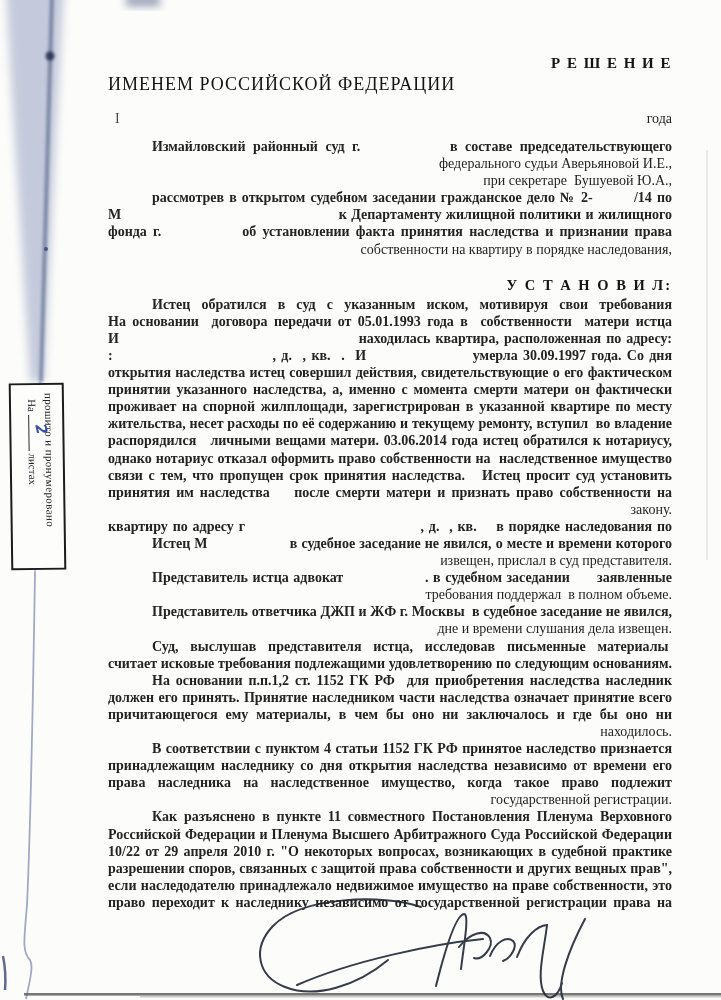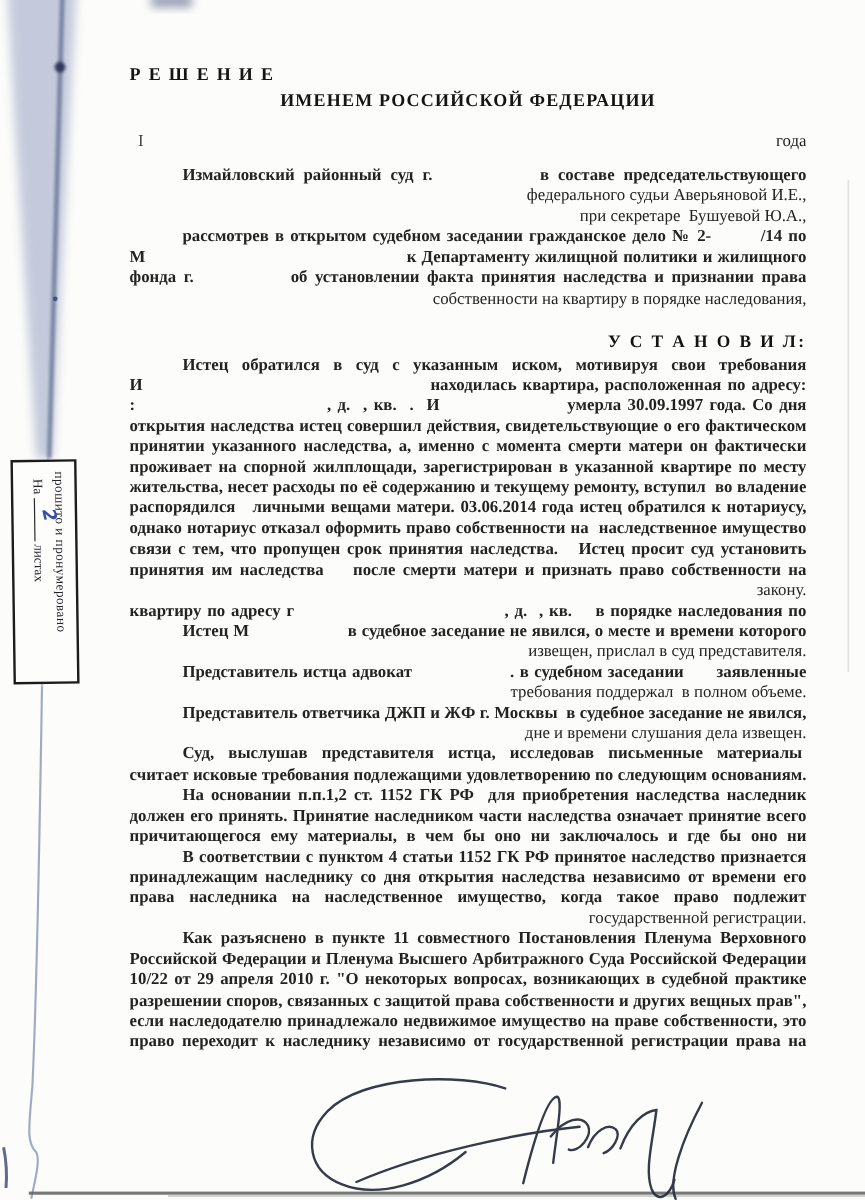--- a/index.html
+++ b/index.html
@@ -30,25 +30,25 @@
   }
   .stamp-num {
     position:absolute; left:9px; top:-9px; color:#3650a8;
     font-family:"DejaVu Sans",sans-serif; font-style:italic; font-size:15px;
     transform:rotate(-12deg); font-weight:bold;
   }
 
   
   .doc { position:absolute; left:108px; top:0; width:564px; z-index:2; }
   .title1 {
-    margin-top:54px; text-align:left; font-weight:bold; font-size:15px;
+    margin-top:54px; text-align:right; font-weight:bold; font-size:15px;
     letter-spacing:1.5px; color:#141414; line-height:18px;
   }
   .title2 {
-    margin-top:3px; text-align:center; font-weight:bold; font-size:15px;
+    margin-top:3px; text-align:left; font-weight:normal; font-size:18px;
     letter-spacing:1px; color:#141414; line-height:18px;
   }
   .dateline {
     margin-top:17px; display:flex; justify-content:space-between;
     font-size:14px; line-height:17px;
   }
   .dateline .dl-left { color:#4a4a4a; padding-left:7px; }
   .bodylines { margin-top:11px; }
   .ln {
     font-size:14px; line-height:17.1px; height:17.1px; overflow:hidden;
@@ -128,20 +128,21 @@
       <div class="ln">федерального судьи Аверьяновой И.Е.,</div>
       <div class="ln ind">при секретаре&nbsp; Бушуевой Ю.А.,</div>
       <div class="ln j ind">рассмотрев в открытом судебном заседании гражданское дело № 2-&nbsp;&nbsp;&nbsp;&nbsp;&nbsp;&nbsp;&nbsp;&nbsp;/14 по иску</div>
       <div class="ln j">М&nbsp;&nbsp;&nbsp;&nbsp;&nbsp;&nbsp;&nbsp;&nbsp;&nbsp;&nbsp;&nbsp;&nbsp;&nbsp;&nbsp;&nbsp;&nbsp;&nbsp;&nbsp;&nbsp;&nbsp;&nbsp;&nbsp;&nbsp;&nbsp;&nbsp;&nbsp;&nbsp;&nbsp;&nbsp;&nbsp;&nbsp;&nbsp;&nbsp;&nbsp;&nbsp;&nbsp;&nbsp;&nbsp;&nbsp;&nbsp;&nbsp;&nbsp;&nbsp;&nbsp;&nbsp;&nbsp;&nbsp;&nbsp;&nbsp;&nbsp;к Департаменту жилищной политики и жилищного</div>
       <div class="ln j">фонда г.&nbsp;&nbsp;&nbsp;&nbsp;&nbsp;&nbsp;&nbsp;&nbsp;&nbsp;&nbsp;&nbsp;&nbsp;&nbsp;об установлении факта принятия наследства и признании права</div>
       <div class="ln">собственности на квартиру в порядке наследования,</div>
 
       <div class="ustanovil">У С Т А Н О В И Л:</div>
 
       <div class="ln j ind">Истец обратился в суд с указанным иском, мотивируя свои требования следующим.</div>
+      <div class="ln j">На основании&nbsp; договора передачи от 05.01.1993 года в&nbsp; собственности&nbsp; матери истца</div>
       <div class="ln j">И&nbsp;&nbsp;&nbsp;&nbsp;&nbsp;&nbsp;&nbsp;&nbsp;&nbsp;&nbsp;&nbsp;&nbsp;&nbsp;&nbsp;&nbsp;&nbsp;&nbsp;&nbsp;&nbsp;&nbsp;&nbsp;&nbsp;&nbsp;&nbsp;&nbsp;&nbsp;&nbsp;&nbsp;&nbsp;&nbsp;&nbsp;&nbsp;&nbsp;&nbsp;&nbsp;&nbsp;&nbsp;&nbsp;&nbsp;&nbsp;&nbsp;&nbsp;&nbsp;&nbsp;&nbsp;&nbsp;&nbsp;&nbsp;находилась квартира, расположенная по адресу:</div>
       <div class="ln j">:&nbsp;&nbsp;&nbsp;&nbsp;&nbsp;&nbsp;&nbsp;&nbsp;&nbsp;&nbsp;&nbsp;&nbsp;&nbsp;&nbsp;&nbsp;&nbsp;&nbsp;&nbsp;&nbsp;&nbsp;&nbsp;&nbsp;&nbsp;&nbsp;&nbsp;&nbsp;&nbsp;&nbsp;&nbsp;&nbsp;, д.&nbsp; , кв.&nbsp; .&nbsp; И&nbsp;&nbsp;&nbsp;&nbsp;&nbsp;&nbsp;&nbsp;&nbsp;&nbsp;&nbsp;&nbsp;&nbsp;&nbsp;&nbsp;&nbsp;&nbsp;&nbsp;&nbsp;&nbsp;&nbsp;умерла 30.09.1997 года. Со дня</div>
       <div class="ln j">открытия наследства истец совершил действия, свидетельствующие о его фактическом</div>
       <div class="ln j">принятии указанного наследства, а, именно с момента смерти матери он фактически</div>
       <div class="ln j">проживает на спорной жилплощади, зарегистрирован в указанной квартире по месту</div>
       <div class="ln j">жительства, несет расходы по её содержанию и текущему ремонту, вступил&nbsp; во владение и</div>
       <div class="ln j">распорядился&nbsp;&nbsp; личными вещами матери. 03.06.2014 года истец обратился к нотариусу,</div>
       <div class="ln j">однако нотариус отказал оформить право собственности на&nbsp; наследственное имущество в</div>
       <div class="ln j">связи с тем, что пропущен срок принятия наследства.&nbsp;&nbsp; Истец просит суд установить факт</div>
       <div class="ln j">принятия им наследства&nbsp;&nbsp;&nbsp; после смерти матери и признать право собственности на</div>
@@ -151,20 +152,21 @@
       <div class="ln">извещен, прислал в суд представителя.</div>
       <div class="ln j ind">Представитель истца адвокат&nbsp;&nbsp;&nbsp;&nbsp;&nbsp;&nbsp;&nbsp;&nbsp;&nbsp;&nbsp;&nbsp;&nbsp;&nbsp;&nbsp;&nbsp;&nbsp;&nbsp;&nbsp;. в судебном заседании&nbsp;&nbsp;&nbsp;&nbsp;&nbsp;&nbsp;заявленные</div>
       <div class="ln">требования поддержал&nbsp; в полном объеме.</div>
       <div class="ln j ind">Представитель ответчика ДЖП и ЖФ г. Москвы&nbsp; в судебное заседание не явился, о</div>
       <div class="ln">дне и времени слушания дела извещен.</div>
       <div class="ln j ind">Суд,&nbsp; выслушав&nbsp; представителя&nbsp; истца,&nbsp; исследовав&nbsp; письменные&nbsp; материалы&nbsp; дела,</div>
       <div class="ln j">считает исковые требования подлежащими удовлетворению по следующим основаниям.</div>
       <div class="ln j ind">На основании п.п.1,2 ст. 1152 ГК РФ&nbsp; для приобретения наследства наследник</div>
       <div class="ln j">должен его принять. Принятие наследником части наследства означает принятие всего</div>
       <div class="ln j">причитающегося ему материалы, в чем бы оно ни заключалось и где бы оно ни</div>
+      <div class="ln">находилось.</div>
       <div class="ln j ind">В соответствии с пунктом 4 статьи 1152 ГК РФ принятое наследство признается</div>
       <div class="ln j">принадлежащим наследнику со дня открытия наследства независимо от времени его</div>
       <div class="ln j">права наследника на наследственное имущество, когда такое право подлежит</div>
       <div class="ln">государственной регистрации.</div>
       <div class="ln j ind">Как разъяснено в пункте 11 совместного Постановления Пленума Верховного Суда</div>
       <div class="ln j">Российской Федерации и Пленума Высшего Арбитражного Суда Российской Федерации N</div>
       <div class="ln j">10/22 от 29 апреля 2010 г. "О некоторых вопросах, возникающих в судебной практике при</div>
       <div class="ln j">разрешении споров, связанных с защитой права собственности и других вещных прав",</div>
       <div class="ln j">если наследодателю принадлежало недвижимое имущество на праве собственности, это</div>
       <div class="ln j">право переходит к наследнику независимо от государственной регистрации права на</div>

